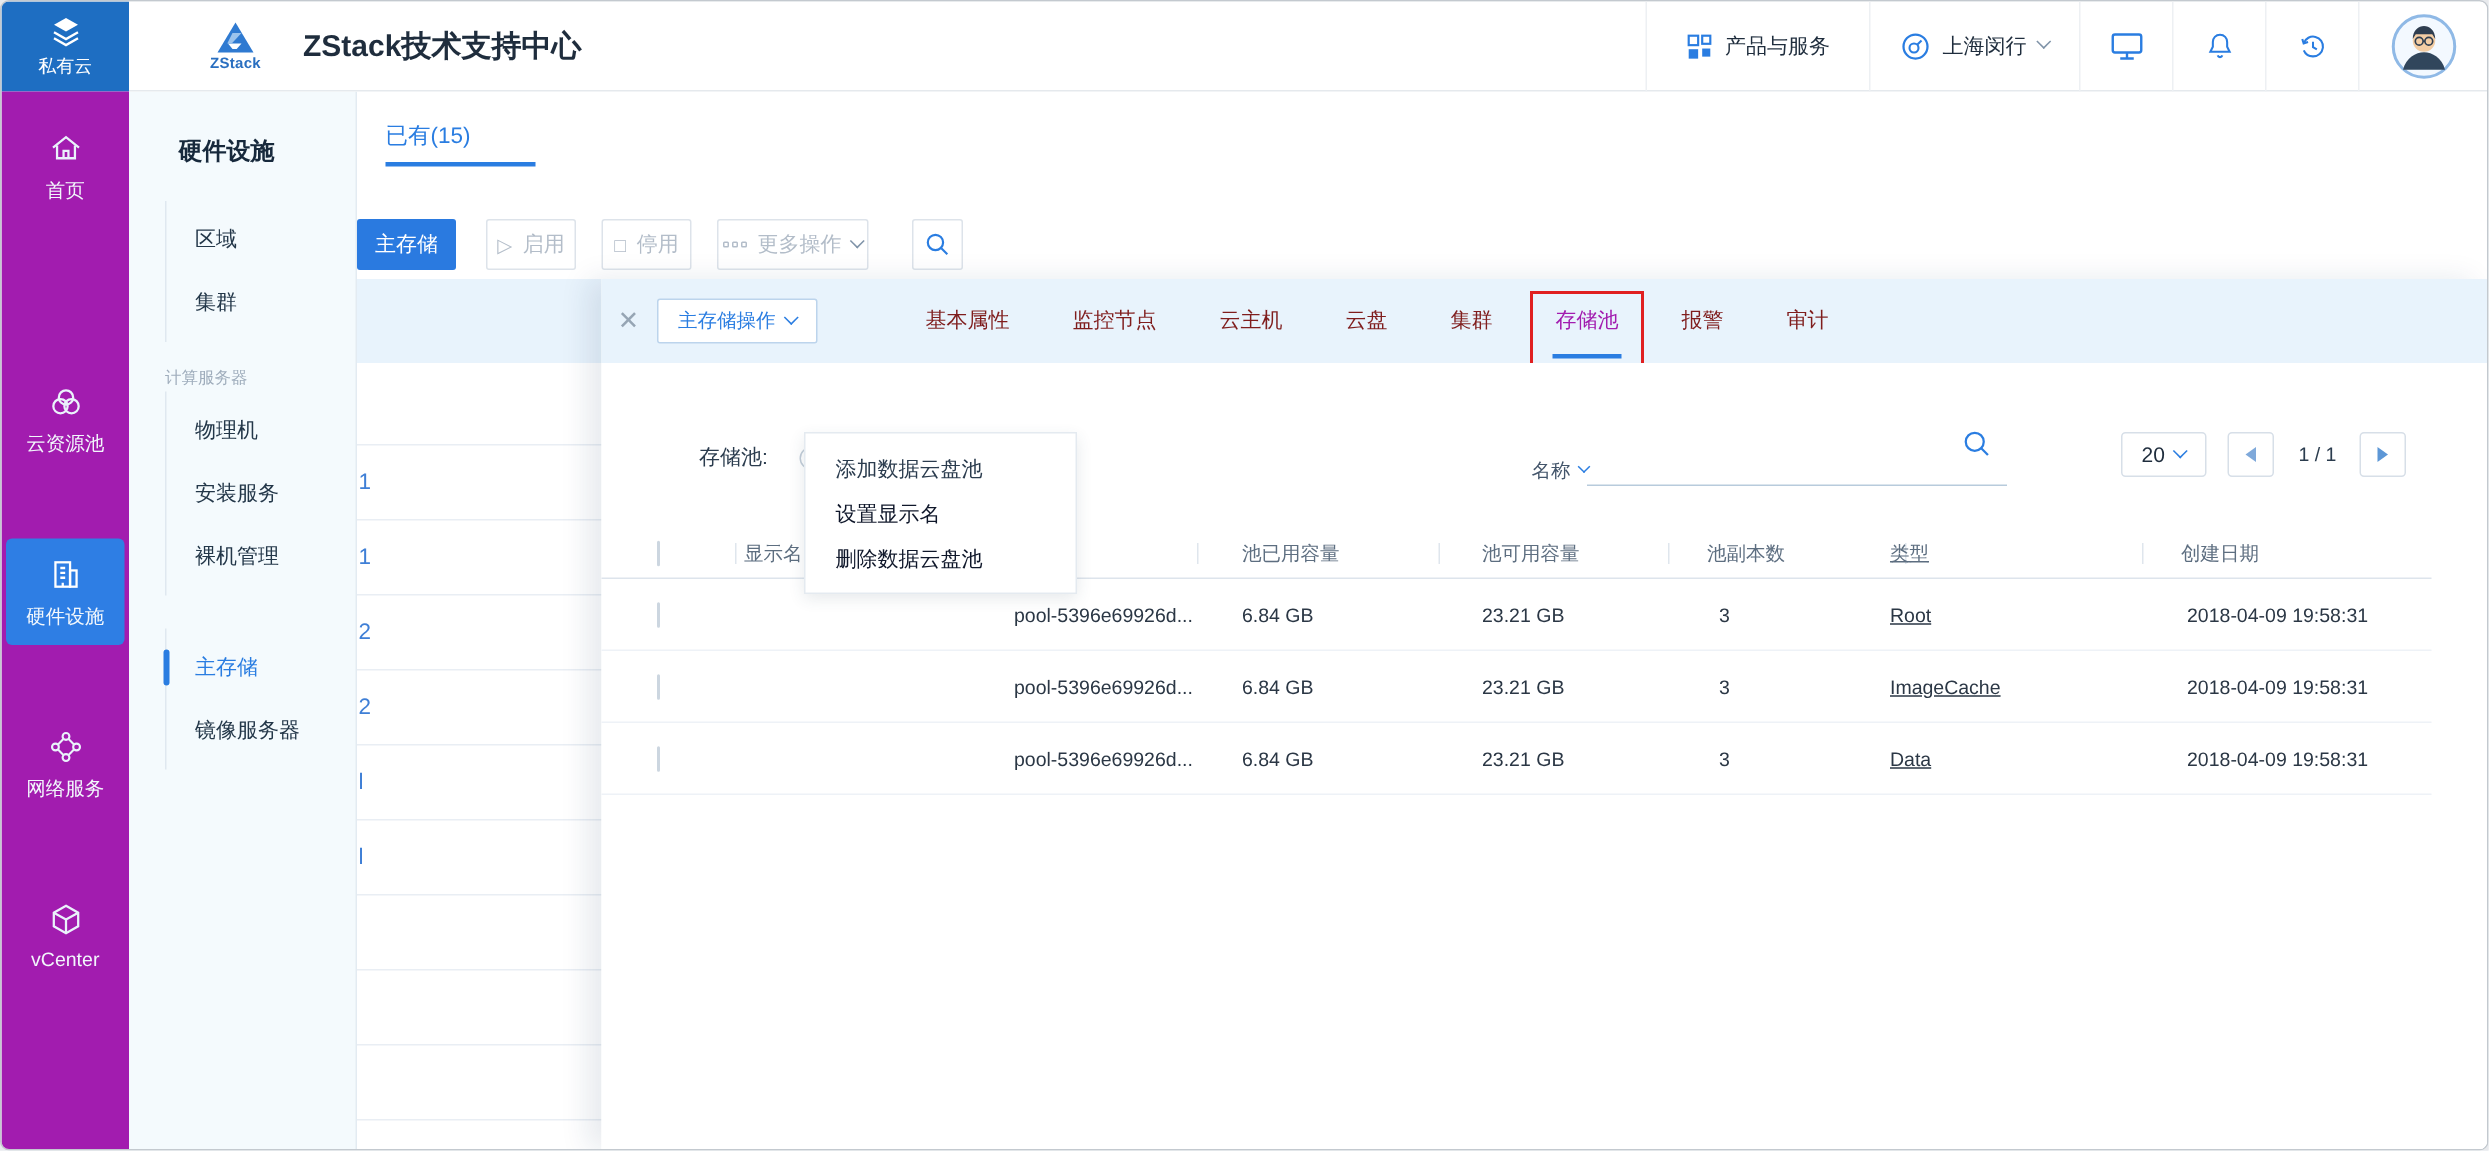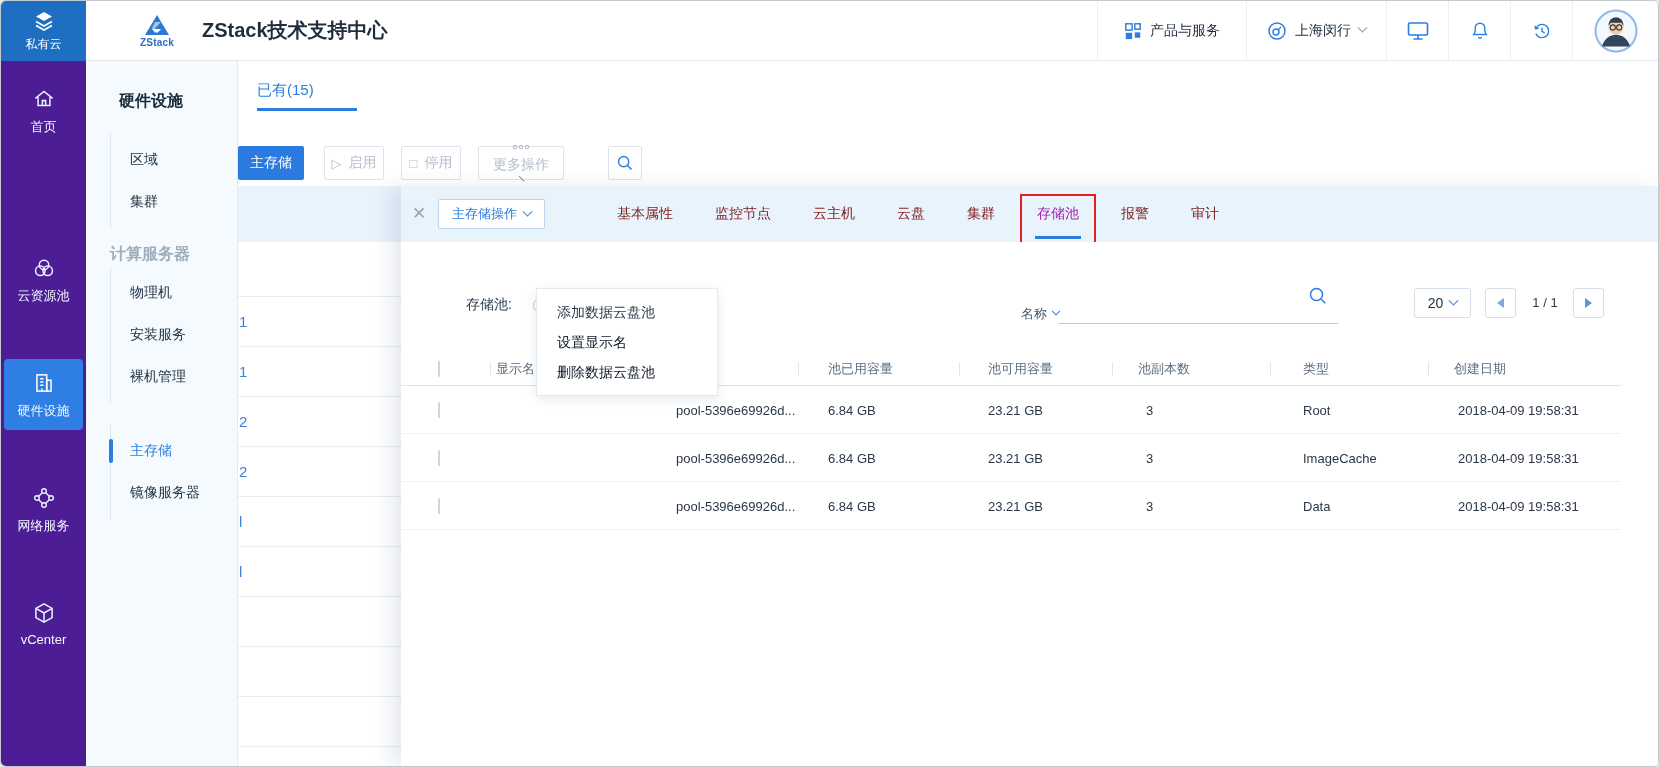--- a/index.html
+++ b/index.html
@@ -24,53 +24,53 @@
              border-left:1px solid #edf0f3; color:#1f2d3d; font-size:14px; cursor:pointer; }
   .hd-cell.products { padding:0 26px; }
   .hd-cell.region   { padding:0 20px; }
   .hd-cell.iconbtn  { width:62px; }
   .hd-cell.avatar-cell { width:86px; }
   .chev { display:inline-block; width:7px; height:7px; border-right:1.5px solid #7f93a8;
           border-bottom:1.5px solid #7f93a8; transform:rotate(45deg) translate(-2px,-2px); }
   .chev.blue { border-color:#2a7de1; }
 
   
-  .nav-rail { position:absolute; left:0; top:60px; bottom:0; width:85px; background:#4c1d95; z-index:6;
+  .nav-rail { position:absolute; left:0; top:60px; bottom:0; width:85px; background:#a21caf; z-index:6;
               display:flex; flex-direction:column; align-items:stretch; padding-top:14px;gap:44px; }
   .nav-item { display:flex; flex-direction:column; align-items:center; gap:6px; padding:11px 0 10px;
               color:#f2f7fc; font-size:13px; cursor:pointer; }
   .nav-item.active { background:#2e7ee4; border-radius:4px; margin:0 3px; }
   .nav-div { height:1px; background:rgba(255,255,255,.22); margin:5px 17px; }
 
   
   .submenu { position:absolute; left:85px; top:60px; bottom:0; width:152px; background:#f4fafd;
              border-right:1px solid #e3ebf2; z-index:4; }
   .sm-title { margin:30px 0 0 33px; font-size:16px; font-weight:600; color:#17293c; }
   .sm-group { margin-left:24px; border-left:1px solid #dfe8f0; padding:5px 0; }
   .sm-group.first { margin-top:22px; }
   .sm-group.gap { margin-top:22px; }
   .sm-item { position:relative; padding:12px 0 12px 19px; font-size:14px; color:#233749; cursor:pointer; }
   .sm-item.active { color:#2a7de1; }
   .sm-item.active::before { content:""; position:absolute; left:-2.5px; top:9px; bottom:9px; width:4px;
                             background:#2a7de1; border-radius:2px; }
-  .sm-section { margin:16px 0 2px 24px; font-size:16px; color:#9fadbc;font-weight:bold; }
+  .sm-section { margin:16px 0 2px 24px; font-size:11px; color:#9fadbc; }
 
   
   .main { position:absolute; left:237px; top:60px; right:0; bottom:0; background:#fff; overflow:hidden; }
   .ex-tab { position:absolute; left:19px; top:20px; width:100px; height:28px; font-size:15px;
             color:#2a7de1; cursor:pointer; }
   .ex-tab::after { content:""; position:absolute; left:0; right:0; bottom:-2px; height:3px; background:#2a7de1; }
   .toolbar { position:absolute; left:0; top:85px; height:34px; }
   .tb-btn { position:absolute; top:0; height:34px; border-radius:2px; display:flex; align-items:center;
             justify-content:center; gap:7px; font-size:14px; cursor:pointer; }
   .tb-primary { left:0; width:66px; background:#2a7ae0; color:#fff; }
   .tb-ghost { background:#fff; border:1px solid #dde3ea; color:#b3bdc9; }
   .tb-enable  { left:86px;  width:60px; }
   .tb-disable { left:163px; width:60px; }
-  .tb-more    { left:240px; width:86px;flex-direction:column; }
+  .tb-more    { left:240px; width:101px; }
   .tb-search  { left:370px; width:34px; }
   .glyph { font-size:13px; line-height:1; }
   .dots { display:flex; gap:2px; }
   .dots i { width:4px; height:4px; border:1px solid #b3bdc9; border-radius:1px; display:block; }
   .list-band { position:absolute; left:0; right:0; top:125px; height:56px; background:#e8f3fc; }
   .bg-rows { position:absolute; left:0; top:181px; width:164px; bottom:0; }
   .bg-row { height:50px; border-bottom:1px solid #e9eef4; display:flex; align-items:center;
             color:#3f7fd6; font-size:15px; padding-left:1px; cursor:pointer; }
   .bg-row.tall { height:55px; }
 
@@ -120,21 +120,21 @@
   .tri.left  { border-width:5px 7px 5px 0; border-color:transparent #7fa9da transparent transparent; }
   .tri.right { border-width:5px 0 5px 7px; border-color:transparent transparent transparent #5d97d6; }
 
   .t-head { position:absolute; left:0; right:37px; top:111px; height:33px; border-bottom:1px solid #dde4ec;
             font-size:13px; color:#5d6e80; }
   .t-row { position:absolute; left:0; right:37px; height:48px; border-bottom:1px solid #eef2f7;
            font-size:13px; color:#2b3745; cursor:pointer; }
   .t-row.r0 { top:144px; } .t-row.r1 { top:192px; } .t-row.r2 { top:240px; }
   .cell { position:absolute; top:50%; transform:translateY(-50%); white-space:nowrap; }
   .c-check { left:37px; } .c-disp { left:95px; } .c-name { left:275px; } .c-used { left:427px; }
-  .c-avail { left:587px; } .c-repl { left:737px; } .c-replv { left:745px; } .c-type { left:902px; }
+  .c-avail { left:587px; } .c-repl { left:737px; } .c-replv { left:745px; } .c-type { left:859px;text-decoration:underline; }
   .c-date { left:1053px; } .c-datev { left:1057px; }
   .sep { position:absolute; top:50%; transform:translateY(-50%); width:1px; height:14px; background:#dfe6ed; }
   .s1{left:89px;} .s2{left:397px;} .s3{left:558px;} .s4{left:711px;} .s5{left:869px;} .s6{left:1027px;}
   .cbox { width:15px; height:15px; background:#fff; border:1px solid #ccd6e0; border-radius:3px; cursor:pointer; }
 
   svg.ic { display:block; }
 </style>
 </head>
 <body>
 

